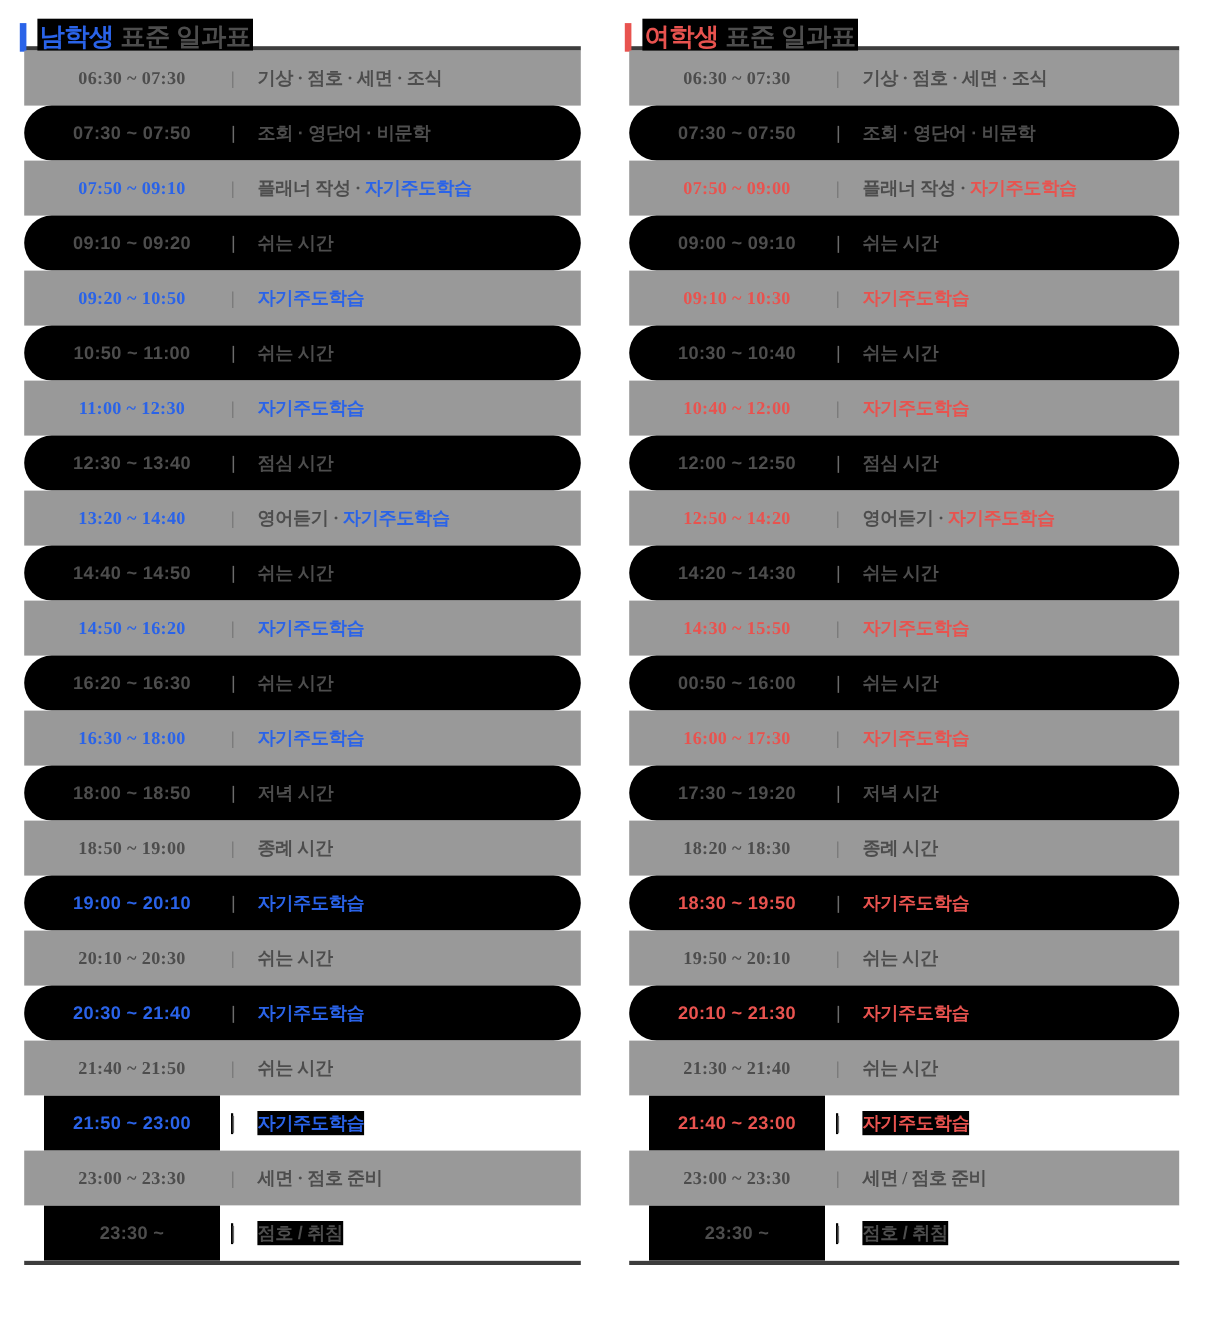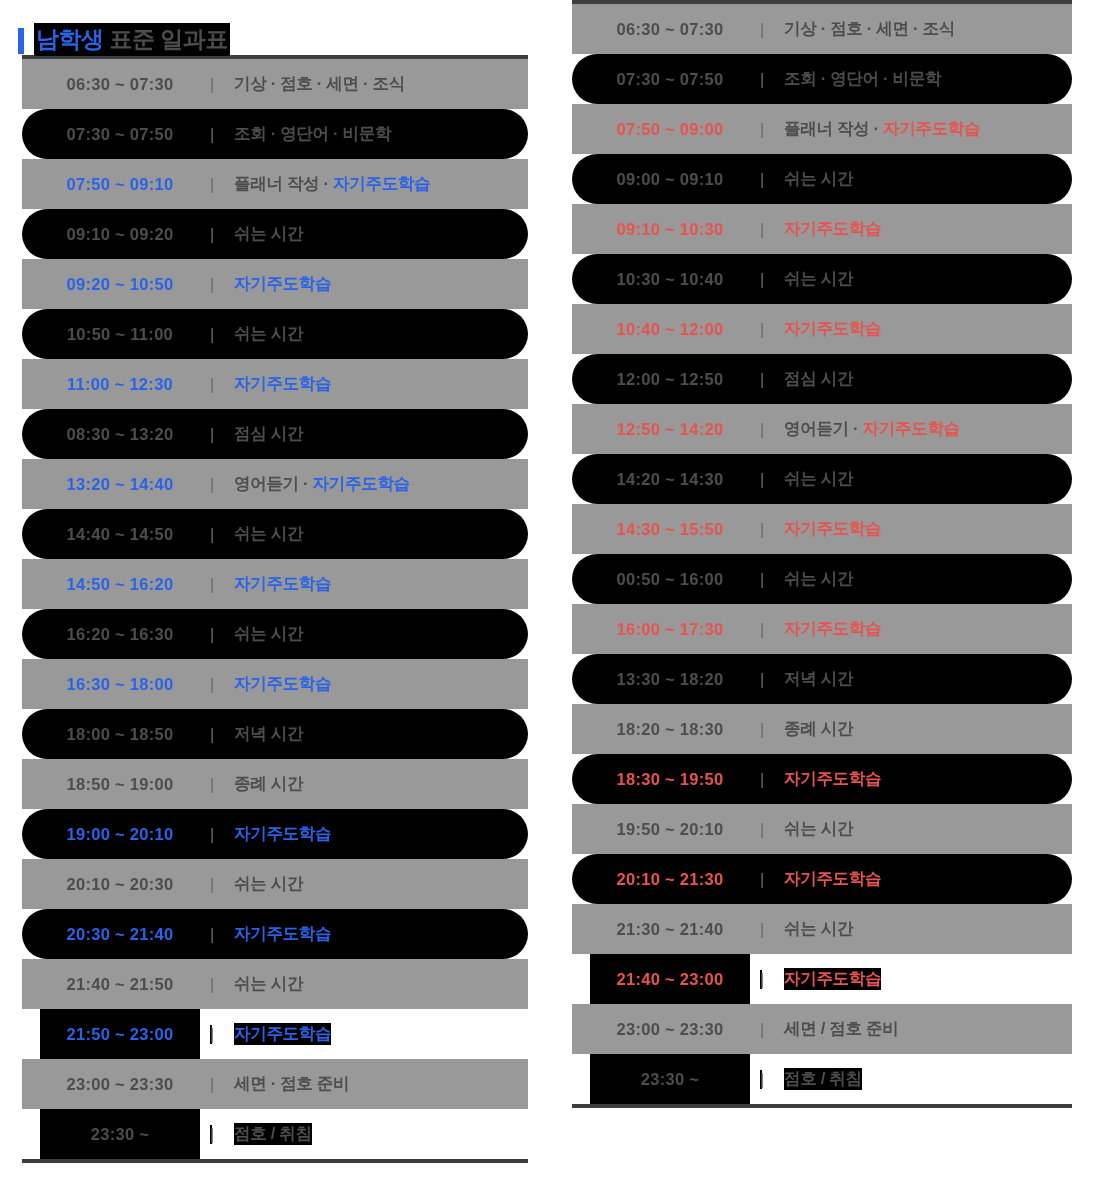--- a/index.html
+++ b/index.html
@@ -24,21 +24,21 @@
   .panel {
     width: 550px;
     box-sizing: border-box;
     position: relative;
   }
   .panel.left  { padding-left: 22px;  padding-right: 22px; }
   .panel.right { padding-left: 22px;  padding-right: 28px; }
 
   
   .heading {
-    height: 55px;
+    height: 42px;
     display: flex;
     align-items: center;
     margin-left: -4px;
     padding-top: 24px;
     box-sizing: border-box;
   }
   .heading-bar {
     display: inline-block;
     width: 6px;
     height: 26px;
@@ -75,21 +75,21 @@
 
   .row {
     height: 50px;
     display: flex;
     align-items: center;
     font-size: 16.5px;
     font-weight: 700;
     letter-spacing: -0.2px;
     position: relative;
   }
-  .row.bg-gray  { background: #999999; }
+  .row.bg-gray  { background: #999999; font-family: Liberation Serif, serif; }
   .row.bg-black { background: #000000; border-radius: 25px; }
   .row.bg-none  { background: #ffffff; }
 
   
   .row.bg-none .time,
   .row.bg-none .sep,
   .row.bg-none .task {
     background: #000000;
   }
   .row.bg-none .time   { padding-right: 0; }
@@ -173,21 +173,21 @@
             <span class="time">10:50 ~ 11:00</span>
             <span class="sep">|</span>
             <span class="task">쉬는 시간</span>
           </div>
           <div class="row bg-gray accent-blue">
             <span class="time">11:00 ~ 12:30</span>
             <span class="sep">|</span>
             <span class="task"><span class="hl-blue">자기주도학습</span></span>
           </div>
           <div class="row bg-black">
-            <span class="time">08:30 ~ 13:20</span>
+            <span class="time">12:30 ~ 13:40</span>
             <span class="sep">|</span>
             <span class="task">점심 시간</span>
           </div>
           <div class="row bg-gray accent-blue">
             <span class="time">13:20 ~ 14:40</span>
             <span class="sep">|</span>
             <span class="task">영어듣기 · <span class="hl-blue">자기주도학습</span></span>
           </div>
           <div class="row bg-black">
             <span class="time">14:40 ~ 14:50</span>
@@ -252,20 +252,24 @@
           <div class="row bg-none">
             <span class="time">23:30 ~</span>
             <span class="sep">|</span>
             <span class="task">점호 / 취침</span>
           </div>
         </div>
     </div>
   </section>
 
   <section class="panel right">
+    <div class="heading">
+      <span class="heading-bar"></span>
+      <span class="heading-text"><span class="heading-accent">여학생</span><span class="heading-rest"> 표준 일과표</span></span>
+    </div>
     <div class="table">
       <div class="rows">
           <div class="row bg-gray">
             <span class="time">06:30 ~ 07:30</span>
             <span class="sep">|</span>
             <span class="task">기상 · 점호 · 세면 · 조식</span>
           </div>
           <div class="row bg-black">
             <span class="time">07:30 ~ 07:50</span>
             <span class="sep">|</span>
@@ -320,21 +324,21 @@
             <span class="time">00:50 ~ 16:00</span>
             <span class="sep">|</span>
             <span class="task">쉬는 시간</span>
           </div>
           <div class="row bg-gray accent-red">
             <span class="time">16:00 ~ 17:30</span>
             <span class="sep">|</span>
             <span class="task"><span class="hl-red">자기주도학습</span></span>
           </div>
           <div class="row bg-black">
-            <span class="time">13:30 ~ 18:20</span>
+            <span class="time">17:30 ~ 19:20</span>
             <span class="sep">|</span>
             <span class="task">저녁 시간</span>
           </div>
           <div class="row bg-gray">
             <span class="time">18:20 ~ 18:30</span>
             <span class="sep">|</span>
             <span class="task">종례 시간</span>
           </div>
           <div class="row bg-black accent-red">
             <span class="time">18:30 ~ 19:50</span>

